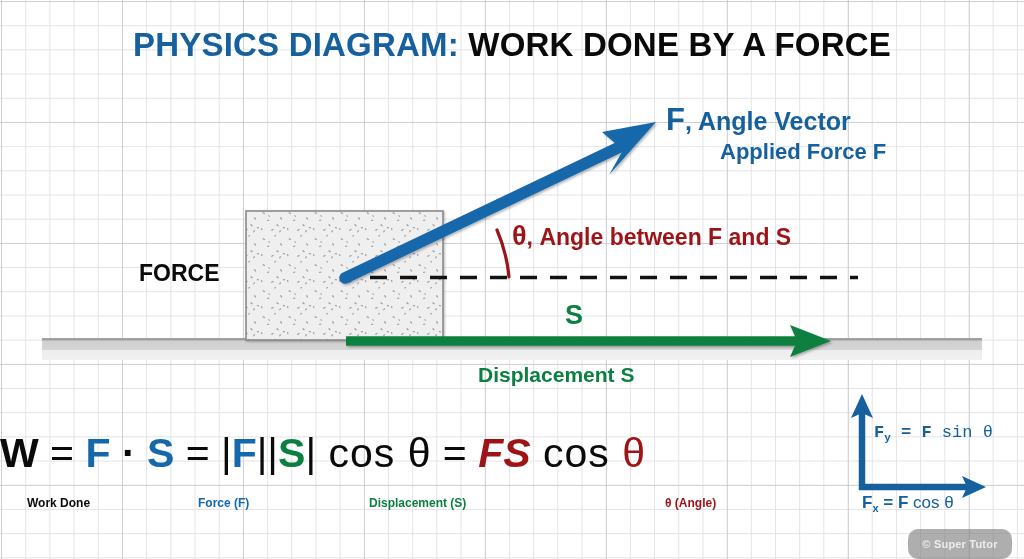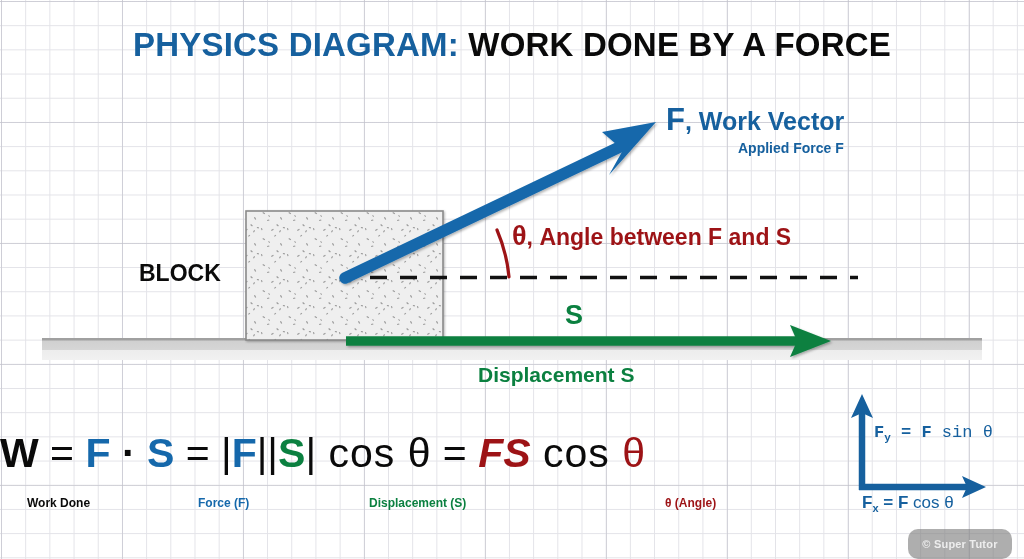--- a/index.html
+++ b/index.html
@@ -47,22 +47,22 @@
   #title .blue { color: #16609e; }
   #title .black { color: #0a0a0a; }
 
   
   #force-label {
     left: 666px; top: 104px;
     font-size: 25px; font-weight: bold; color: #16609e;
   }
   #force-label .bigF { font-size: 31px; }
   #force-sub {
-    left: 738px; top: 141px;
-    font-size: 14px; font-weight: bold; color: #16609e; text-align: right;
+    left: 720px; top: 141px;
+    font-size: 22px; font-weight: bold; color: #16609e; text-align: right;
   }
   #force-sub .lite { font-weight: bold; }
 
   
   #theta-label {
     left: 512px; top: 223px;
     font-size: 23px; font-weight: bold; color: #9d1316;
   }
   #theta-label .sym { font-size: 27px; }
 
@@ -198,32 +198,32 @@
       <path d="M 986 487 L 962 476 L 967 487 L 962 498 Z" fill="#16609e"></path>
     </g>
   </svg>
 
   <div class="txt" id="title">
     <span class="blue">PHYSICS DIAGRAM:</span>
     <span class="black">WORK DONE BY A FORCE</span>
   </div>
 
   <div class="txt" id="force-label">
-    <span class="bigF">F</span><span>, Work Vector</span>
+    <span class="bigF">F</span><span>, Angle Vector</span>
   </div>
 
   <div class="txt" id="force-sub">
     <span class="lite">Applied Force </span><span>F</span>
   </div>
 
   <div class="txt" id="theta-label">
     <span class="sym">θ</span><span>, Angle between </span><span>F</span><span> and </span><span>S</span>
   </div>
 
-  <div class="txt" id="block-label">BLOCK</div>
+  <div class="txt" id="block-label">FORCE</div>
 
   <div class="txt" id="s-label">S</div>
 
   <div class="txt" id="disp-label">
     <span>Displacement </span><span>S</span>
   </div>
 
   <div class="txt" id="formula">
     <span>W</span><span class="reg"> = </span><span class="f">F</span><span> · </span><span class="f">S</span><span class="reg"> = </span><span class="reg">|</span><span class="f">F</span><span class="reg">||</span><span class="s">S</span><span class="reg">|</span><span class="reg thin"> cos θ</span><span class="reg"> = </span><span class="r ital">FS</span><span class="reg thin"> cos </span><span class="r reg">θ</span>
   </div>

